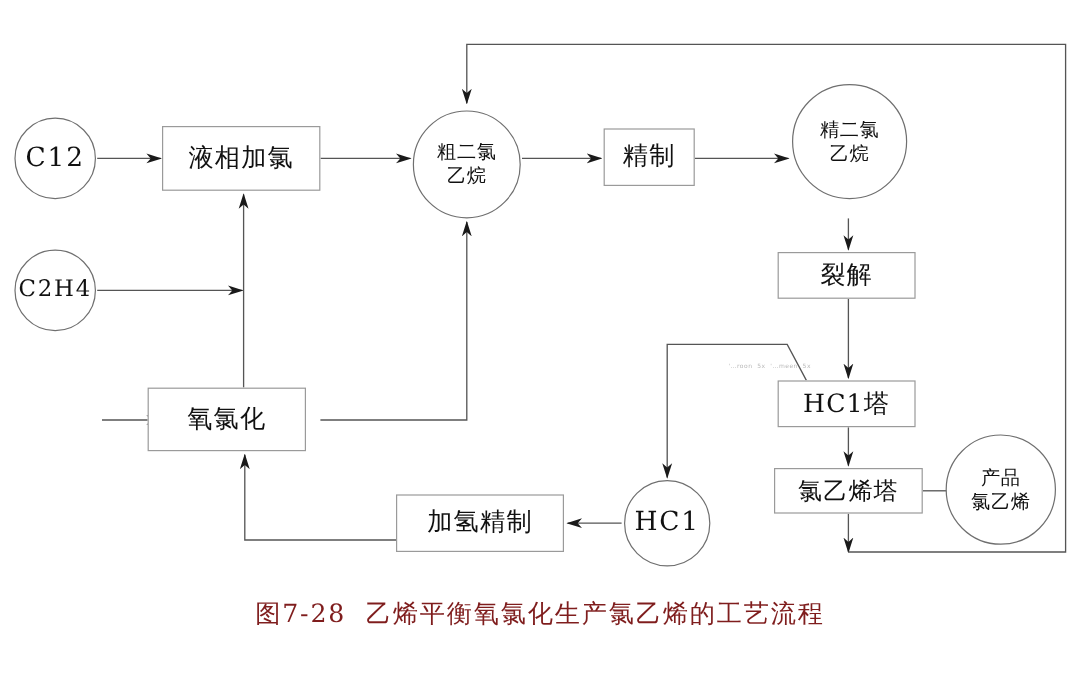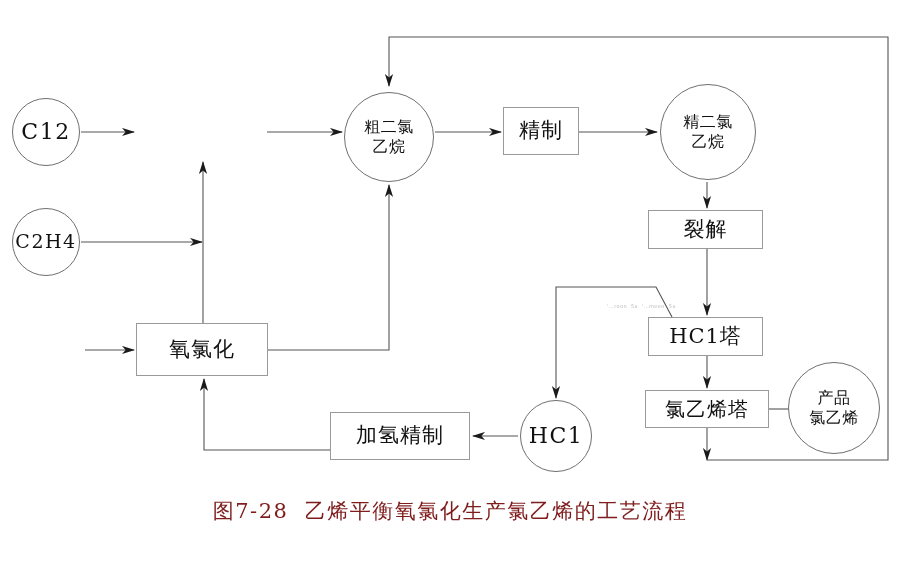--- a/index.html
+++ b/index.html
@@ -118,29 +118,30 @@
       <path d="M330,450 L204,450 L204,379" marker-end="url(#ah)"></path>
 
     </g>
   </svg>
 
   <div class="node circle latin" style="left:12px;top:98px;width:68px;height:68px;">C12</div>
 
   <div class="node circle latin" style="left:12px;top:208px;width:68px;height:68px;font-size:19px;">C2H4</div>
 
 
+  <div class="node box" style="left:135px;top:105px;width:132px;height:54px;">液相加氯</div>
 
-  <div class="node box" style="left:136px;top:323px;width:132px;height:53px;">氧氯化</div>
+  <div class="node box" style="left:123px;top:323px;width:132px;height:53px;">氧氯化</div>
 
   <div class="node circle two-line" style="left:344px;top:92px;width:90px;height:90px;">粗二氯
 乙烷</div>
 
   <div class="node box" style="left:503px;top:107px;width:76px;height:48px;">精制</div>
 
-  <div class="node circle two-line" style="left:660px;top:84px;width:96px;height:96px;">精二氯
+  <div class="node circle two-line" style="left:660px;top:70px;width:96px;height:96px;">精二氯
 乙烷</div>
 
   <div class="node box" style="left:648px;top:210px;width:115px;height:39px;">裂解</div>
 
   <div class="node box" style="left:648px;top:317px;width:115px;height:39px;">HC1塔</div>
 
   <div class="node box" style="left:645px;top:390px;width:124px;height:38px;font-size:20px;">氯乙烯塔</div>
 
   <div class="node circle two-line" style="left:788px;top:362px;width:92px;height:92px;">产品
 氯乙烯</div>

